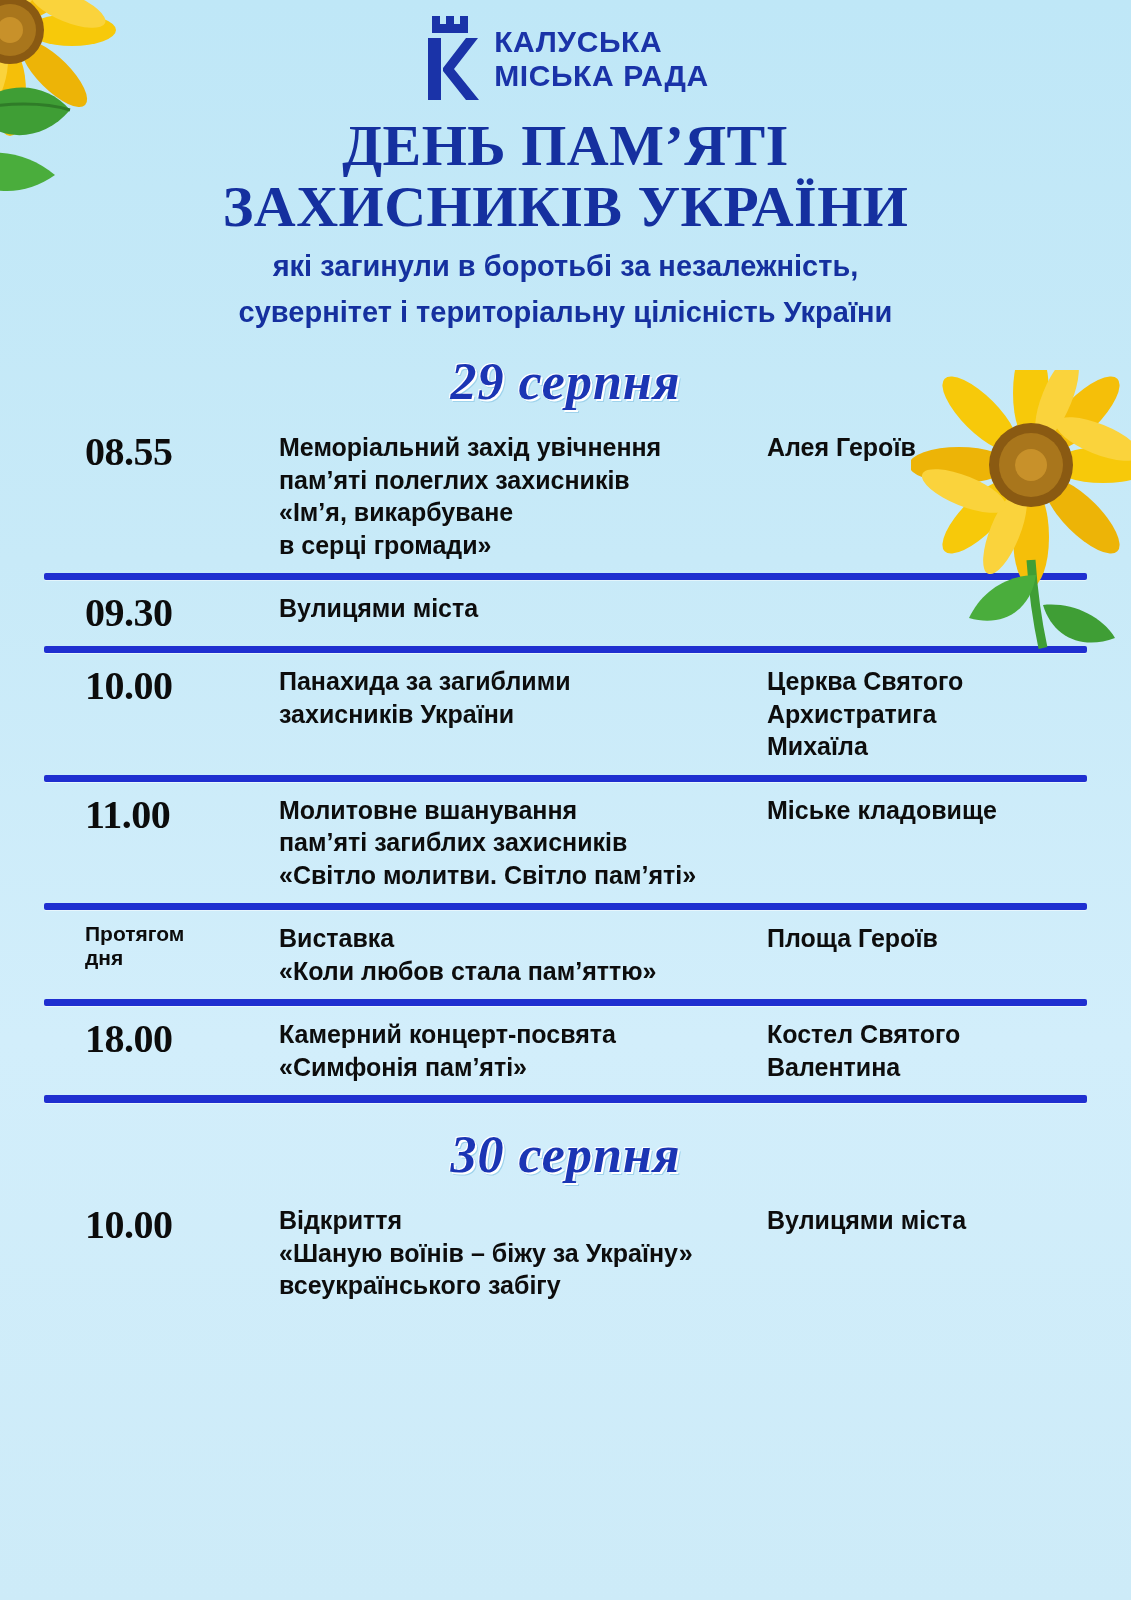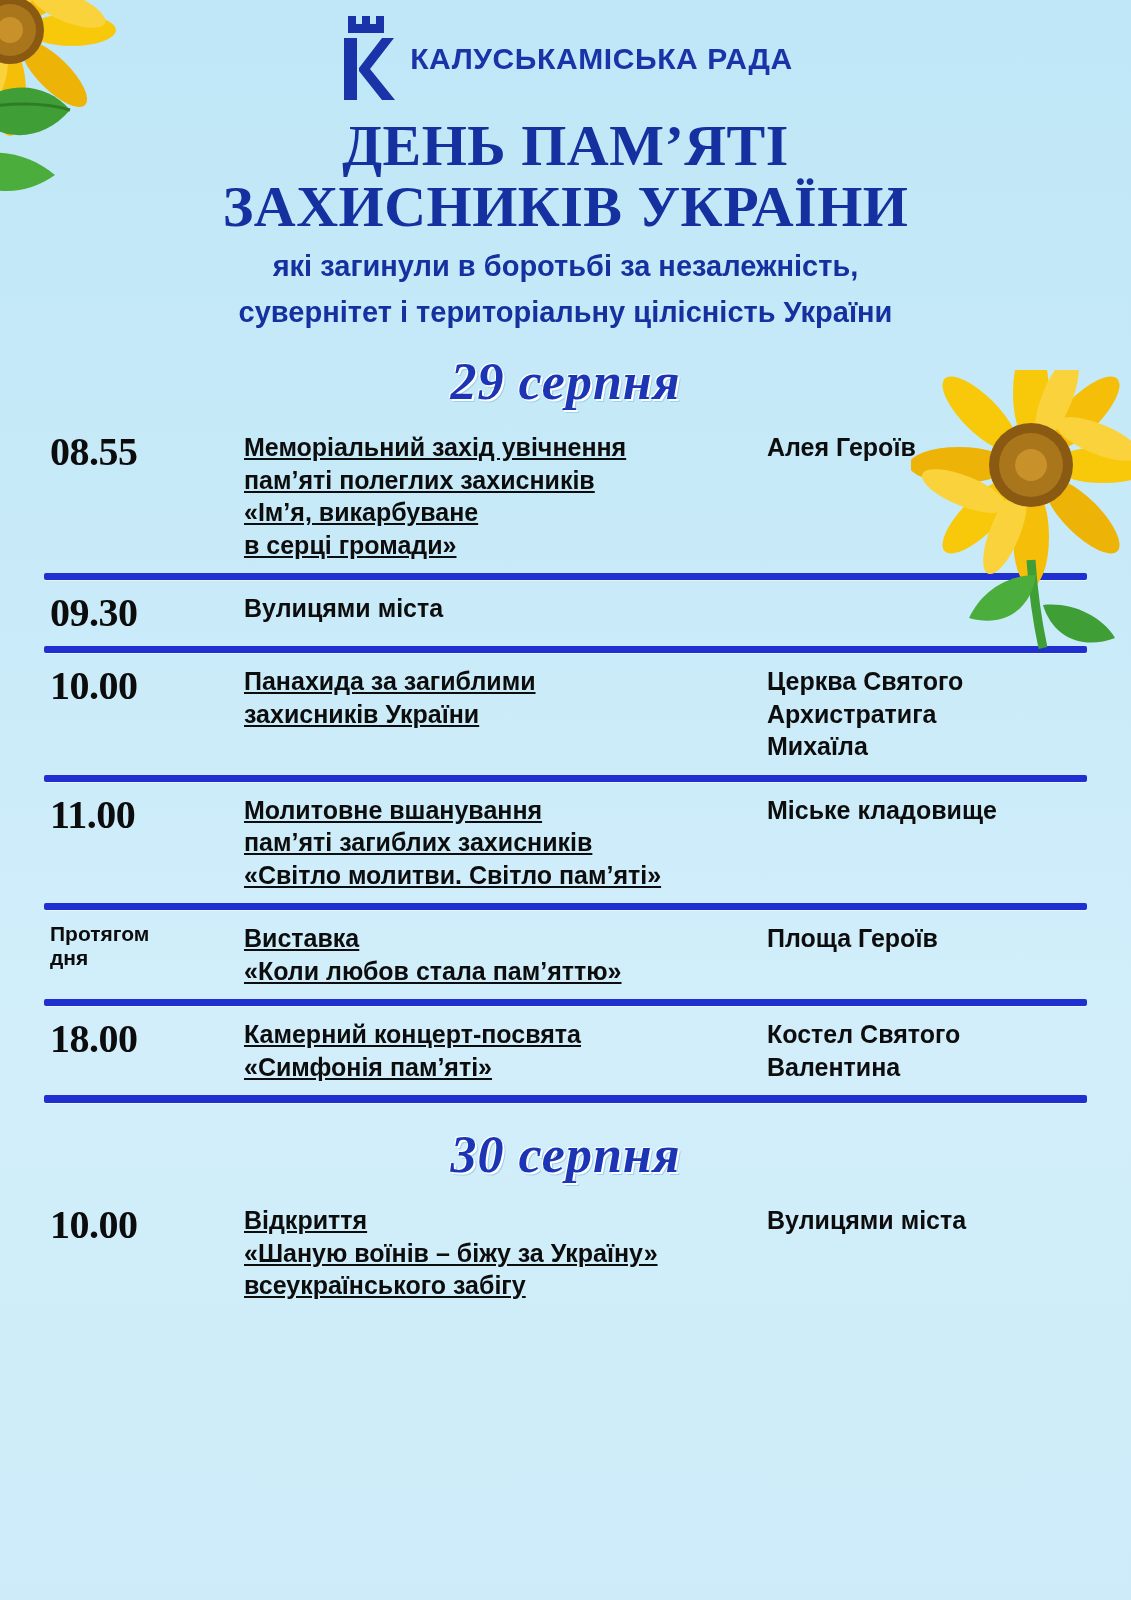--- a/index.html
+++ b/index.html
@@ -27,20 +27,21 @@
     gap: 14px;
     padding-top: 16px;
   }
   .logo-mark {
     width: 58px;
     height: 86px;
     position: relative;
   }
   .logo-text {
     display: flex;
+    flex-direction: column;
     line-height: 1.12;
   }
   .logo-text span {
     font-weight: 700;
     font-size: 30px;
     letter-spacing: 0.6px;
     color: #1a33a8;
   }
 
   
@@ -89,20 +90,21 @@
   .schedule { padding: 0 44px; }
   .row {
     display: flex;
     align-items: flex-start;
     padding: 12px 0 10px 0;
   }
   .col-time {
     width: 200px;
     flex: 0 0 200px;
     padding-left: 6px;
+    margin-left: 35px;
   }
   .time-big {
     font-family: "Liberation Serif", serif;
     font-weight: 700;
     font-size: 40px;
     line-height: 1.05;
     color: #0c0c0c;
     letter-spacing: -0.5px;
   }
   .time-small {
@@ -113,21 +115,20 @@
   }
   .col-desc {
     flex: 1 1 auto;
     padding-right: 16px;
   }
   .col-desc .line {
     font-weight: 700;
     font-size: 25px;
     line-height: 1.3;
     color: #0d0d0d;
-    text-decoration: underline;
   }
   .col-place {
     width: 320px;
     flex: 0 0 320px;
   }
   .col-place .line {
     font-weight: 700;
     font-size: 25px;
     line-height: 1.3;
     color: #0d0d0d;

